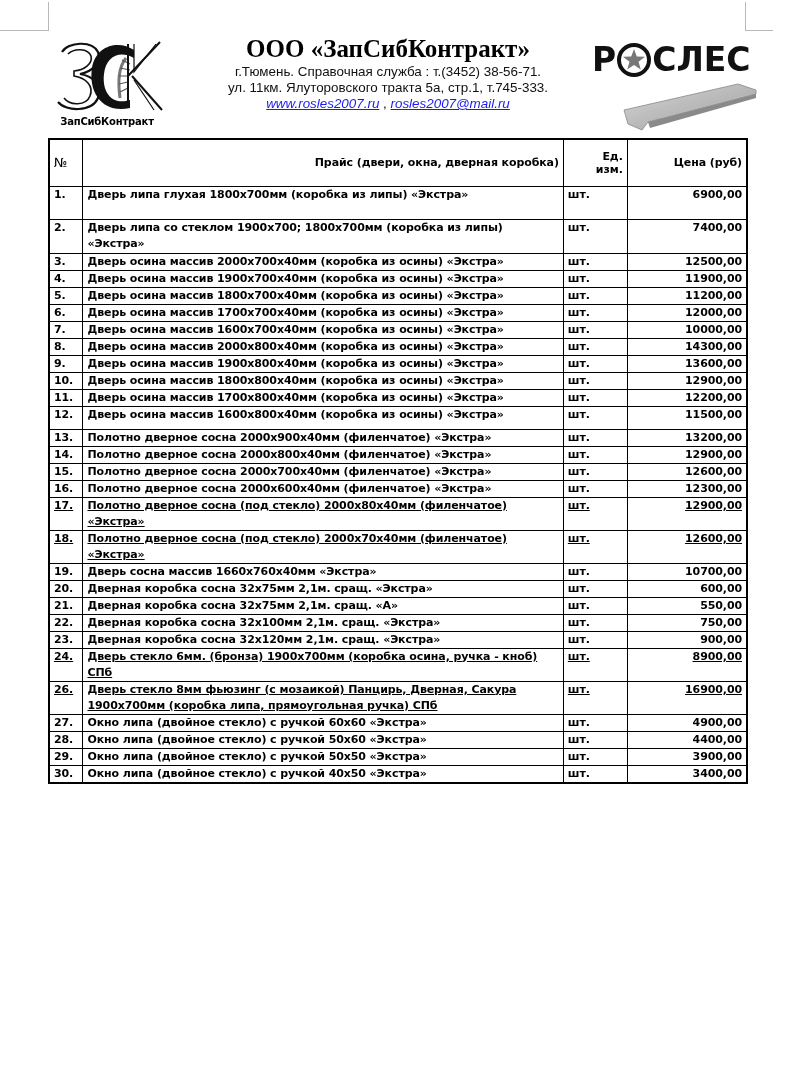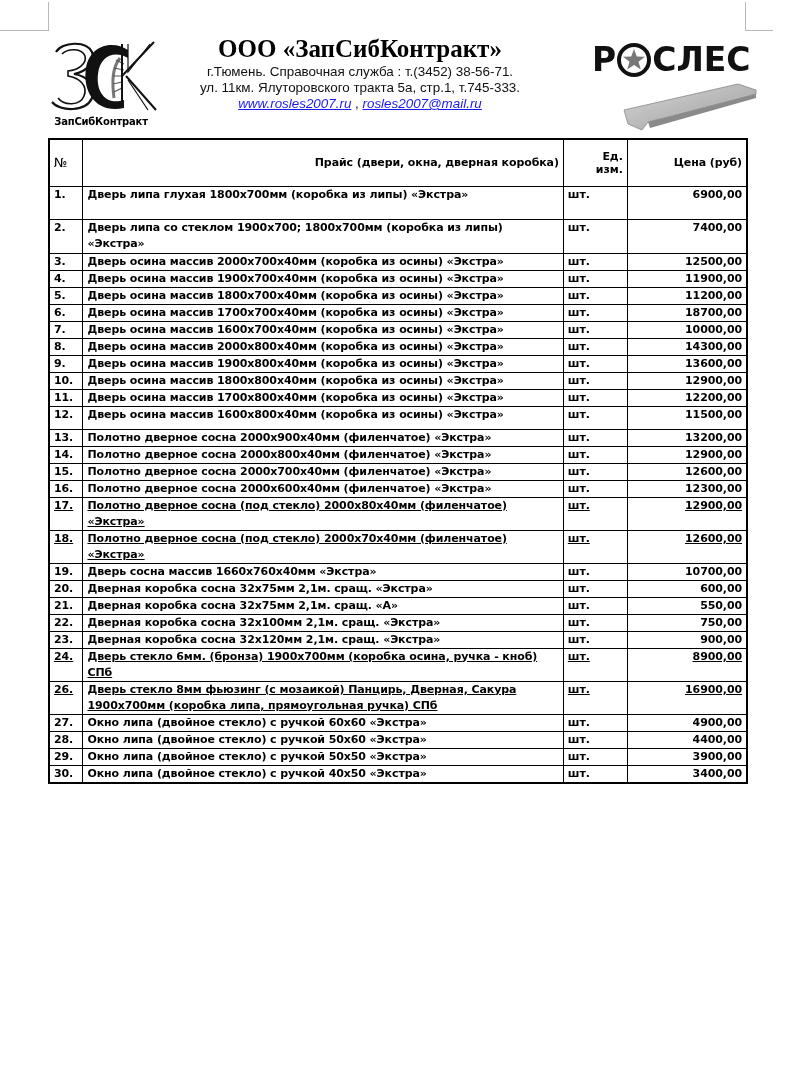--- a/index.html
+++ b/index.html
@@ -4,25 +4,25 @@
   <style>
     * { box-sizing: border-box; margin: 0; padding: 0; }
     html, body { width: 788px; height: 1068px; background: #ffffff; overflow: hidden; }
     body { position: relative; font-family: "Liberation Sans", sans-serif; color: #000; }
 
     .crop-mark { position: absolute; border-color: #b8b8b8; border-style: solid; width: 28px; height: 28px; }
     .crop-tl { left: 0; top: 2px; border-width: 0 1px 1px 0; width: 49px; height: 29px; }
     .crop-tr { left: 745px; top: 2px; border-width: 0 0 1px 1px; width: 28px; height: 29px; }
 
     
-    .logo-left { position: absolute; left: 42px; top: 38px; width: 118px; height: 92px; }
+    .logo-left { position: absolute; left: 48px; top: 38px; width: 118px; height: 92px; }
     .logo-left svg { width: 100%; height: 78px; display: block; }
     .logo-left .caption { font-family: "DejaVu Sans", sans-serif; font-weight: bold; font-size: 10px; text-align: center; letter-spacing: -0.2px; margin-top: 0px; }
 
-    .company { position: absolute; left: 170px; top: 34px; width: 380px; text-align: center; }
+    .company { position: absolute; left: 198px; top: 34px; width: 380px; text-align: center; }
     .company .title { font-family: "Liberation Serif", serif; font-weight: bold; font-size: 25px; line-height: 30px; white-space: nowrap; }
     .company .line { font-size: 13.4px; line-height: 16px; white-space: nowrap; color: #111; }
     .company a { color: #1a1aee; text-decoration: underline; font-style: italic; }
     .company .sep { color: #111; }
     .company .rule { font-size: 13px; line-height: 9px; text-align: left; white-space: nowrap; overflow: hidden; color: #222; letter-spacing: -0.5px; font-family: Liberation Serif, serif; }
 
     .logo-right { position: absolute; left: 592px; top: 40px; width: 168px; height: 96px; }
     .rosles { font-family: "DejaVu Sans", sans-serif; font-weight: bold; font-size: 33px; letter-spacing: 0px; display: flex; align-items: center; line-height: 40px; color: #111; }
     .rosles .star-badge { display: inline-block; width: 34px; height: 34px; margin: 0 1px; }
     .board { position: absolute; left: 28px; top: 40px; width: 138px; height: 54px; }
@@ -143,21 +143,21 @@
     <tr class="r">
         <td class="num">5.</td>
         <td>Дверь осина массив  1800х700х40мм (коробка из осины)  «Экстра»</td>
         <td class="unit">шт.</td>
         <td class="price">11200,00</td>
       </tr>
     <tr class="r">
         <td class="num">6.</td>
         <td>Дверь осина массив  1700х700х40мм (коробка из осины)  «Экстра»</td>
         <td class="unit">шт.</td>
-        <td class="price">18700,00</td>
+        <td class="price">12000,00</td>
       </tr>
     <tr class="r">
         <td class="num">7.</td>
         <td>Дверь осина массив  1600х700х40мм (коробка из осины)  «Экстра»</td>
         <td class="unit">шт.</td>
         <td class="price">10000,00</td>
       </tr>
     <tr class="r">
         <td class="num">8.</td>
         <td>Дверь осина массив  2000х800х40мм (коробка из осины)  «Экстра»</td>

